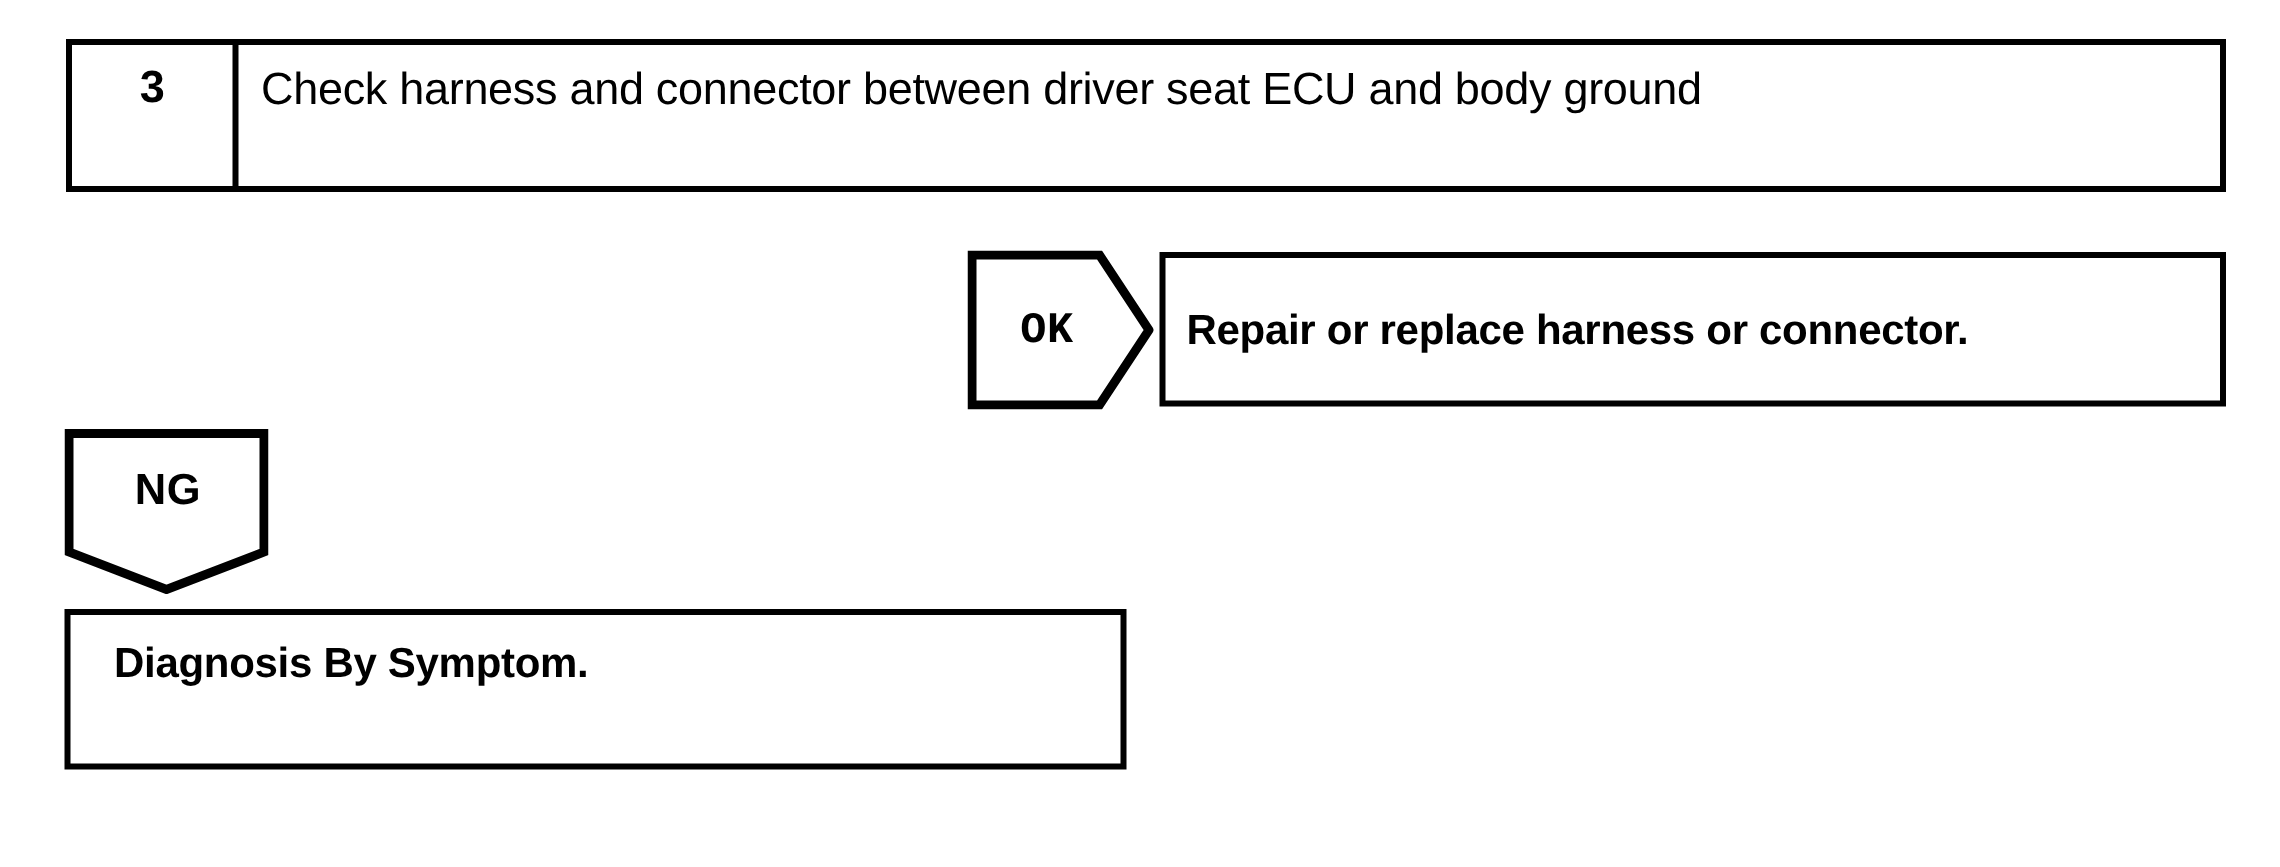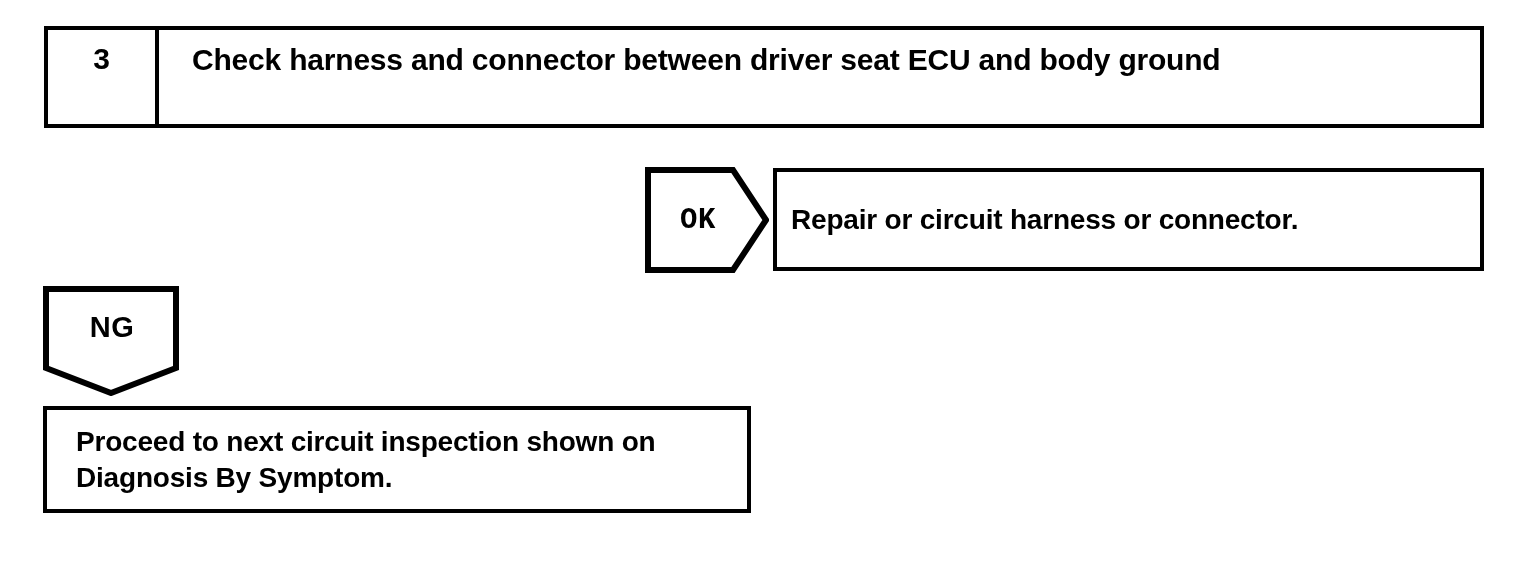--- a/index.html
+++ b/index.html
@@ -57,25 +57,24 @@
   .step-title-cell {
     flex: 1 1 auto;
     display: flex;
     align-items: flex-start;
     padding-top: 14px;
     padding-left: 15px;
     box-sizing: border-box;
   }
   .step-title {
     font-size: 30px;
-    font-weight: bold;
+    font-weight: normal;
     line-height: 1.05;
     letter-spacing: -0.2px;
     white-space: nowrap;
-    margin-left: 18px;
   }
 
   
   .ok-pentagon {
     position: absolute;
     left: 645px;
     top: 167px;
     width: 124px;
     height: 106px;
   }
@@ -186,28 +185,27 @@
   </div>
 
   <div class="ok-pentagon">
     <svg viewBox="0 0 124 106" xmlns="http://www.w3.org/2000/svg" aria-hidden="true">
       <polygon points="3,3 88,3 121,53 88,103 3,103" fill="#ffffff" stroke="#000000" stroke-width="6" stroke-linejoin="miter"></polygon>
     </svg>
   </div>
   <div class="ok-label">OK</div>
 
   <div class="repair-box">
-    <span class="repair-text">Repair or circuit harness or connector.</span>
+    <span class="repair-text">Repair or replace harness or connector.</span>
   </div>
 
   <div class="ng-pentagon">
     <svg viewBox="0 0 136 110" xmlns="http://www.w3.org/2000/svg" aria-hidden="true">
       <polygon points="3,3 133,3 133,82 68,107 3,82" fill="#ffffff" stroke="#000000" stroke-width="6" stroke-linejoin="miter"></polygon>
     </svg>
   </div>
   <div class="ng-label">NG</div>
 
   <div class="proceed-box">
-    <div class="proceed-line">Proceed to next circuit inspection shown on</div>
     <div class="proceed-line">Diagnosis By Symptom.</div>
   </div>
 
 </div>
 
 </body></html>

